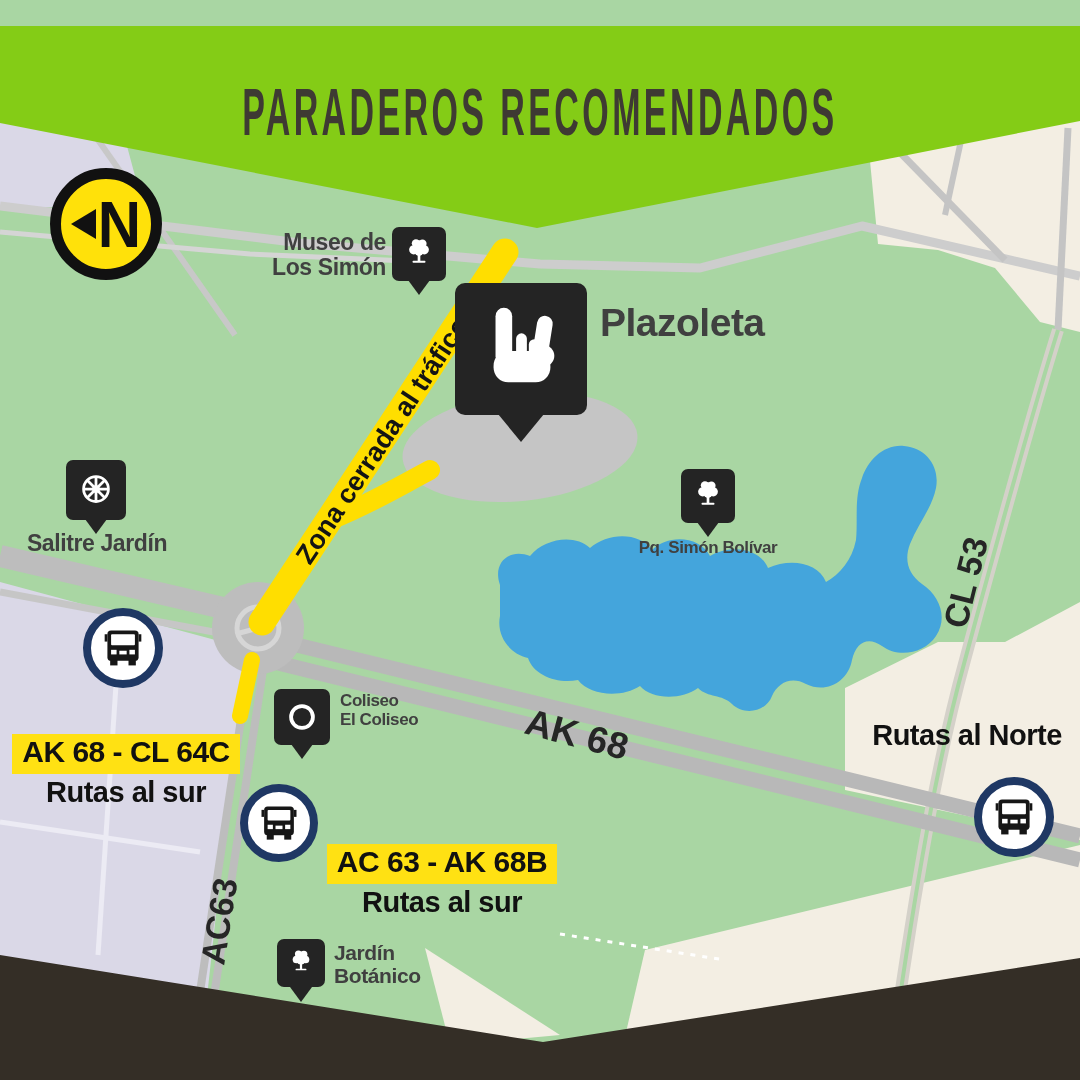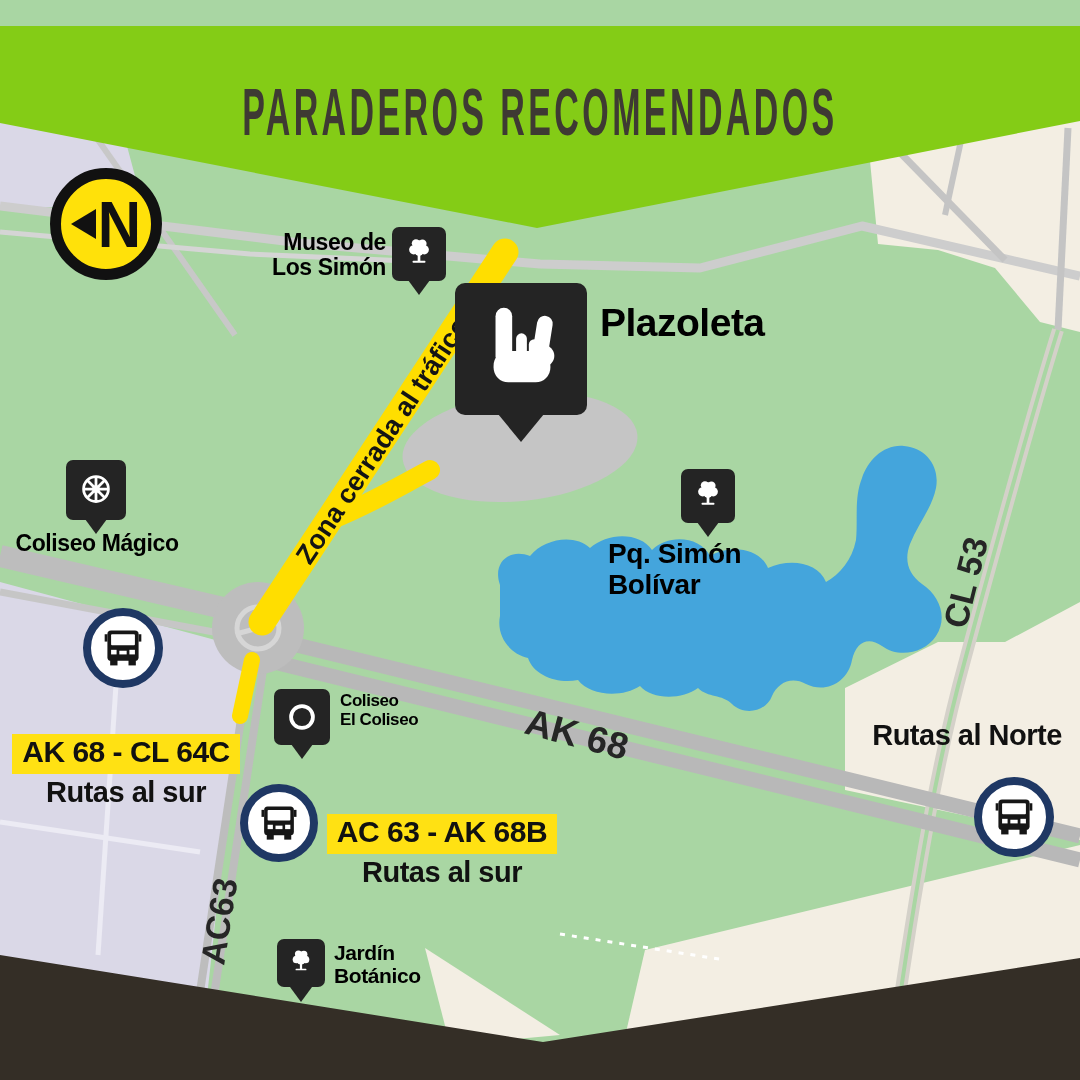--- a/index.html
+++ b/index.html
@@ -27,21 +27,21 @@
   .nletter { font-size:60px; font-weight:700; color:#111; transform:scaleY(1.08); margin-left:2px; }
 
   
   .marker { position:absolute; background:#242424; border-radius:7px; display:flex;
     align-items:center; justify-content:center; z-index:10; }
   .marker::after { content:""; position:absolute; top:99%; left:50%; transform:translateX(-50%);
     width:0; height:0; border-left:11px solid transparent; border-right:11px solid transparent;
     border-top:15px solid #242424; }
   .marker-lg::after { border-left-width:23px; border-right-width:23px; border-top-width:28px; }
 
-  .lbl { position:absolute; color:#000000; font-weight:700; line-height:1.1;
+  .lbl { position:absolute; color:#404040; font-weight:700; line-height:1.1;
     letter-spacing:-0.4px; z-index:11; }
   .lbl-light { font-weight:700; letter-spacing:-0.5px; line-height:1.12; }
 
   
   .busstop { position:absolute; box-sizing:border-box; background:#fff; border:8px solid #1F3864;
     border-radius:50%; display:flex; align-items:center; justify-content:center; z-index:12; }
   .stoplbl { position:absolute; text-align:center; z-index:12; color:#111; line-height:1.15;margin-top:40px; }
   .chip { display:inline-block; background:#FFE113; font-weight:700; font-size:30px;
     padding:1px 10px 4px; letter-spacing:-0.5px; }
   .note { font-weight:700; font-size:29px; margin-top:2px; letter-spacing:-0.5px; }
@@ -139,37 +139,37 @@
 
   <div class="marker" style="left:66px;top:460px;width:60px;height:60px">
     <svg width="46" height="46" viewBox="0 0 100 100">
         <g stroke="#fff" stroke-width="6" fill="none">
           <circle cx="50" cy="48" r="27"></circle>
           <path d="M50,21 V75 M23,48 H77 M31,29 L69,67 M69,29 L31,67"></path>
         </g>
         <circle cx="50" cy="48" r="8" fill="#fff"></circle>
       </svg>
   </div>
-  <div class="lbl" style="left:8px;top:531px;width:178px;text-align:center;font-size:23px">Coliseo Mágico</div>
+  <div class="lbl" style="left:8px;top:531px;width:178px;text-align:center;font-size:23px">Salitre Jardín</div>
 
   <div class="marker" style="left:681px;top:469px;width:54px;height:54px">
     <svg width="38" height="38" viewBox="0 0 100 100">
         <g fill="#fff">
           <circle cx="50" cy="30" r="16"></circle>
           <circle cx="36" cy="39" r="12"></circle>
           <circle cx="64" cy="39" r="12"></circle>
           <circle cx="42" cy="22" r="11"></circle>
           <circle cx="59" cy="23" r="11"></circle>
           <circle cx="50" cy="43" r="12"></circle>
           <rect x="46.5" y="48" width="7" height="22"></rect>
           <rect x="33" y="68" width="34" height="5" rx="2"></rect>
         </g>
       </svg>
   </div>
-  <div class="lbl" style="left:608px;top:539px;width:200px;text-align:left;font-size:28px">Pq. Simón Bolívar</div>
+  <div class="lbl" style="left:608px;top:539px;width:200px;text-align:center;font-size:17px">Pq. Simón Bolívar</div>
 
   <div class="marker" style="left:274px;top:689px;width:56px;height:56px">
     <svg width="42" height="42" viewBox="0 0 100 100">
         <circle cx="50" cy="50" r="26" fill="none" stroke="#fff" stroke-width="9"></circle>
       </svg>
   </div>
   <div class="lbl" style="left:340px;top:692px;font-size:17px">
     <div>Coliseo</div>
     <div>El Coliseo</div>
   </div>
@@ -225,21 +225,21 @@
           <rect x="30" y="37" width="8" height="6"></rect>
         </g>
         <g fill="#fff">
           <rect x="11" y="9" width="26" height="12" rx="1"></rect>
           <rect x="11" y="26" width="6" height="5"></rect>
           <rect x="31" y="26" width="6" height="5"></rect>
           <rect x="20" y="27" width="8" height="4"></rect>
         </g>
       </svg>
   </div>
-  <div class="stoplbl" style="left:322px;top:774px;width:240px">
+  <div class="stoplbl" style="left:322px;top:804px;width:240px">
     <span class="chip">AC 63 - AK 68B</span>
     <div class="note">Rutas al sur</div>
   </div>
 
   <div class="stoplbl" style="left:848px;top:679px;width:238px">
     <div class="note" style="margin:0 0 3px">Rutas al Norte</div>
   </div>
   <div class="busstop" style="left:974px;top:777px;width:80px;height:80px">
     <svg width="44" height="44" viewBox="0 0 48 48">
         <g fill="#161616">

